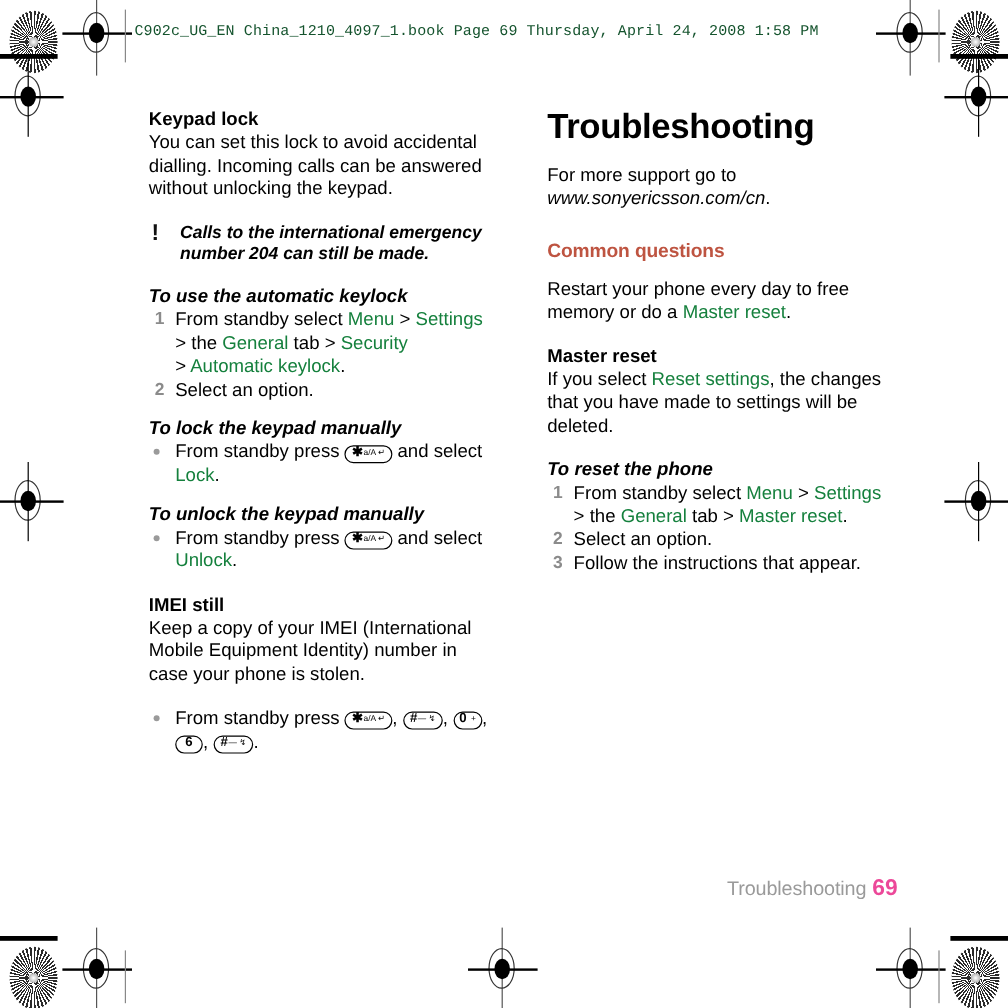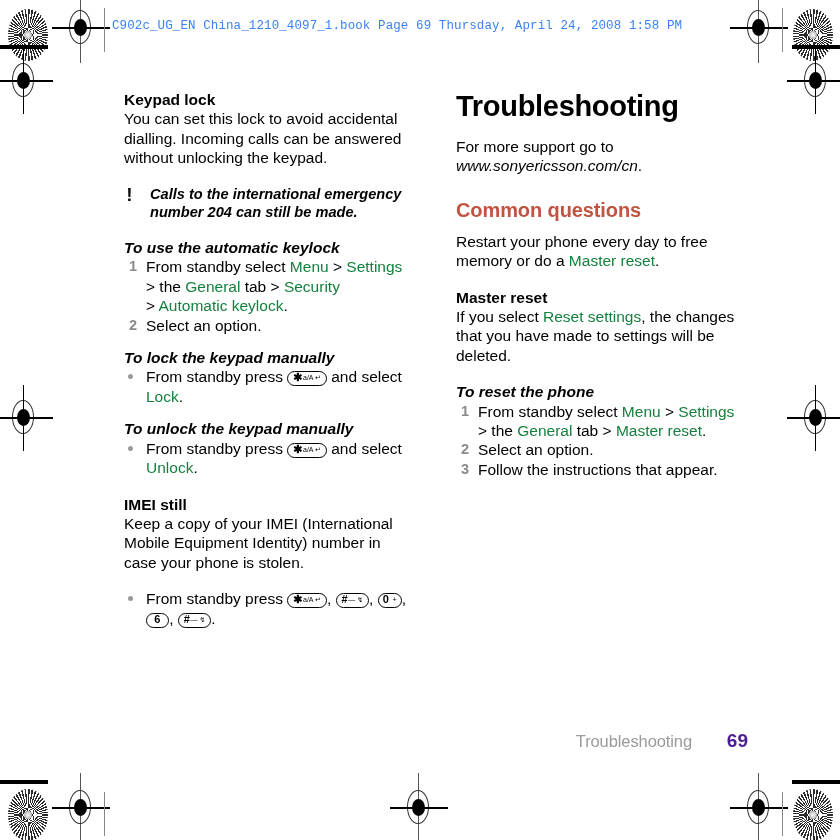--- a/index.html
+++ b/index.html
@@ -80,21 +80,21 @@
   }
 
   
   .slug {
     position: absolute;
     left: 112px;
     top: 19px;
     font-family: "Liberation Mono", monospace;
     font-size: 12.5px;
     letter-spacing: 0.1px;
-    color: #3b82f6;
+    color: #14532d;
     white-space: nowrap;
   }
 
   
   .page {
     position: absolute;
     left: 0; top: 0;
     width: 764px; height: 840px;
   }
   .col {
@@ -107,21 +107,21 @@
   .col-right { left: 456px; top: 90px; }
 
   h1.chapter {
     font-size: 29px;
     font-weight: bold;
     line-height: 33px;
     margin: 0 0 14px 0;
     letter-spacing: -0.3px;
   }
   h2.section {
-    font-size: 20px;
+    font-size: 16px;
     font-weight: bold;
     line-height: 24px;
     color: #BE5441;
     margin: 22px 0 10px 0;
     letter-spacing: -0.1px;
   }
   h3.sub {
     font-size: 15.5px;
     font-weight: bold;
     line-height: 19.4px;
@@ -232,24 +232,23 @@
     display: flex;
     justify-content: flex-end;
     align-items: baseline;
   }
   .footer .fname {
     color: #9a9a9a;
     font-size: 16.5px;
     letter-spacing: -0.1px;
   }
   .footer .fnum {
-    color: #4c1d95;
+    color: #ec4899;
     font-size: 19px;
     font-weight: bold;
-    margin-left: 30px;
     min-width: 26px;
     text-align: right;
   }
 </style>
 </head>
 <body>
 
 <div class="star-mark" style="left:8px; top:9px;"></div>
 <div class="star-mark" style="left:793px; top:9px;"></div>
 <div class="star-mark" style="left:8px; top:789px;"></div>

